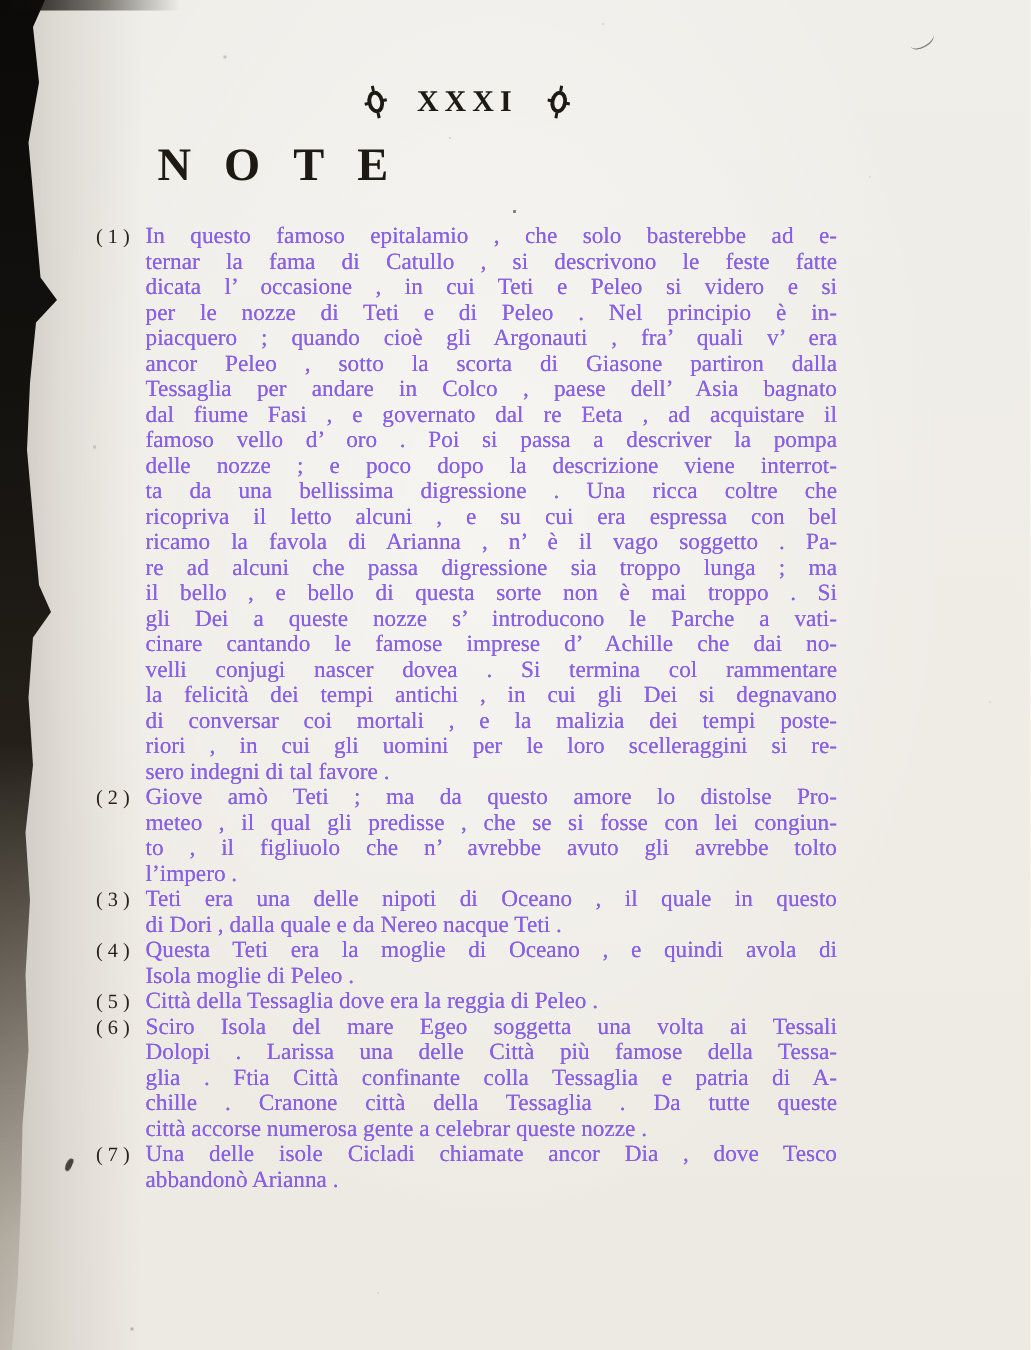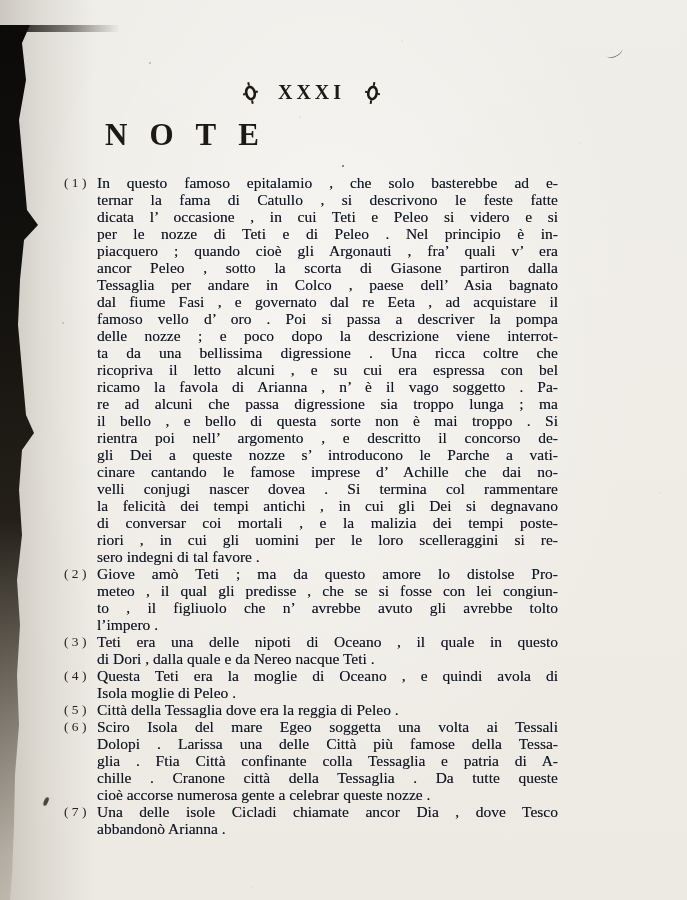--- a/index.html
+++ b/index.html
@@ -5,21 +5,21 @@
   html,body{margin:0;padding:0;}
   body{
     width:687px;height:900px;overflow:hidden;position:relative;
     font-family:"Liberation Serif", serif;
     background:
       radial-gradient(ellipse at 48% 38%, rgba(255,255,255,0.45), rgba(255,255,255,0) 62%),
       linear-gradient(90deg, rgba(75,64,50,0.22) 0px, rgba(75,64,50,0.10) 42px, rgba(75,64,50,0) 95px),
       linear-gradient(180deg,#f0eee9 0%, #efece6 55%, #edeae3 100%);
     color:#262019;
   }
-  .page{position:absolute;inset:0;margin-top:25px;}
+  .page{position:absolute;inset:0;}
 
   
   .binding{
     position:absolute;left:0;top:0;width:40px;height:900px;
     background:linear-gradient(180deg,#0b0a09 0%,#14120f 30%,#242019 55%,rgba(70,60,48,0.55) 78%,rgba(120,106,88,0.28) 92%,rgba(120,106,88,0.12) 100%);
     clip-path:polygon(0 0,30px 0,22px 18px,26px 55px,19px 95px,23px 140px,27px 185px,38px 200px,24px 215px,20px 255px,18px 300px,22px 345px,26px 390px,34px 408px,22px 425px,19px 465px,22px 510px,17px 555px,20px 600px,17px 650px,19px 700px,15px 750px,14px 800px,12px 850px,8px 900px,0 900px);
     filter:blur(0.4px);
   }
   .top-edge{
     position:absolute;left:0;top:0;width:120px;height:7px;
@@ -44,21 +44,21 @@
 
   .notes{position:absolute;top:149px;left:0;width:461px;}
   .note{position:relative;}
   .note .num{
     position:absolute;left:-33px;top:0;width:33px;
     font-size:13.5px;line-height:17px;white-space:nowrap;color:#28221b;
   }
   .line{
     font-size:15.5px;line-height:17px;
     text-align:justify;text-align-last:justify;
-    color:#0f172a;text-shadow:0 0 0.4px rgba(40,30,20,0.55);
+    color:#8b5cf6;text-shadow:0 0 0.4px rgba(40,30,20,0.55);
     white-space:normal;
   }
   .line.last{text-align-last:left;}
 
   
   .speck{position:absolute;width:0;height:0;
     box-shadow:
       150px 38px 0 1px rgba(90,80,68,0.28),
       300px 92px 0 0.5px rgba(90,80,68,0.30),
       343px 141px 0 1px rgba(50,42,34,0.55),
@@ -133,21 +133,20 @@
           <div class="line">ancor Peleo , sotto la scorta di Giasone partiron dalla</div>
           <div class="line">Tessaglia per andare in Colco , paese dell’ Asia bagnato</div>
           <div class="line">dal fiume Fasi , e governato dal re Eeta , ad acquistare il</div>
           <div class="line">famoso vello d’ oro . Poi si passa a descriver la pompa</div>
           <div class="line">delle nozze ; e poco dopo la descrizione viene interrot-</div>
           <div class="line">ta da una bellissima digressione . Una ricca coltre che</div>
           <div class="line">ricopriva il letto alcuni , e su cui era espressa con bel</div>
           <div class="line">ricamo la favola di Arianna , n’ è il vago soggetto . Pa-</div>
           <div class="line">re ad alcuni che passa digressione sia troppo lunga ; ma</div>
           <div class="line">il bello , e bello di questa sorte non è mai troppo . Si</div>
-          <div class="line">rientra poi nell’ argomento , e descritto il concorso de-</div>
           <div class="line">gli Dei a queste nozze s’ introducono le Parche a vati-</div>
           <div class="line">cinare cantando le famose imprese d’ Achille che dai no-</div>
           <div class="line">velli conjugi nascer dovea . Si termina col rammentare</div>
           <div class="line">la felicità dei tempi antichi , in cui gli Dei si degnavano</div>
           <div class="line">di conversar coi mortali , e la malizia dei tempi poste-</div>
           <div class="line">riori , in cui gli uomini per le loro scelleraggini si re-</div>
           <div class="line last">sero indegni di tal favore .</div>
         </div>
         <div class="note">
           <span class="num">( 2 )</span>
@@ -169,21 +168,21 @@
         <div class="note">
           <span class="num">( 5 )</span>
           <div class="line last">Città della Tessaglia dove era la reggia di Peleo .</div>
         </div>
         <div class="note">
           <span class="num">( 6 )</span>
           <div class="line">Sciro Isola del mare Egeo soggetta una volta ai Tessali</div>
           <div class="line">Dolopi . Larissa una delle Città più famose della Tessa-</div>
           <div class="line">glia . Ftia Città confinante colla Tessaglia e patria di A-</div>
           <div class="line">chille . Cranone città della Tessaglia . Da tutte queste</div>
-          <div class="line last">cioè accorse numerosa gente a celebrar queste nozze .</div>
+          <div class="line last">città accorse numerosa gente a celebrar queste nozze .</div>
         </div>
         <div class="note">
           <span class="num">( 7 )</span>
           <div class="line">Una delle isole Cicladi chiamate ancor Dia , dove Tesco</div>
           <div class="line last">abbandonò Arianna .</div>
         </div>
       </div>
 
   </div>
 </div>

